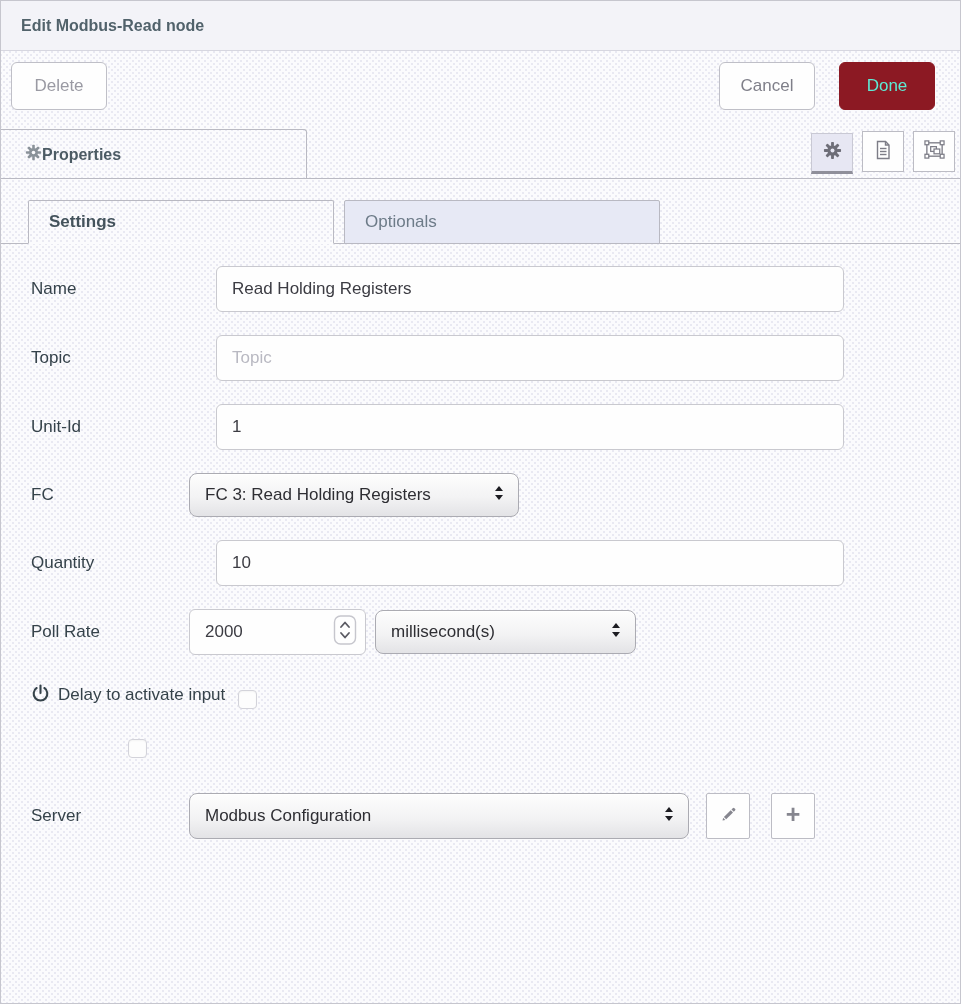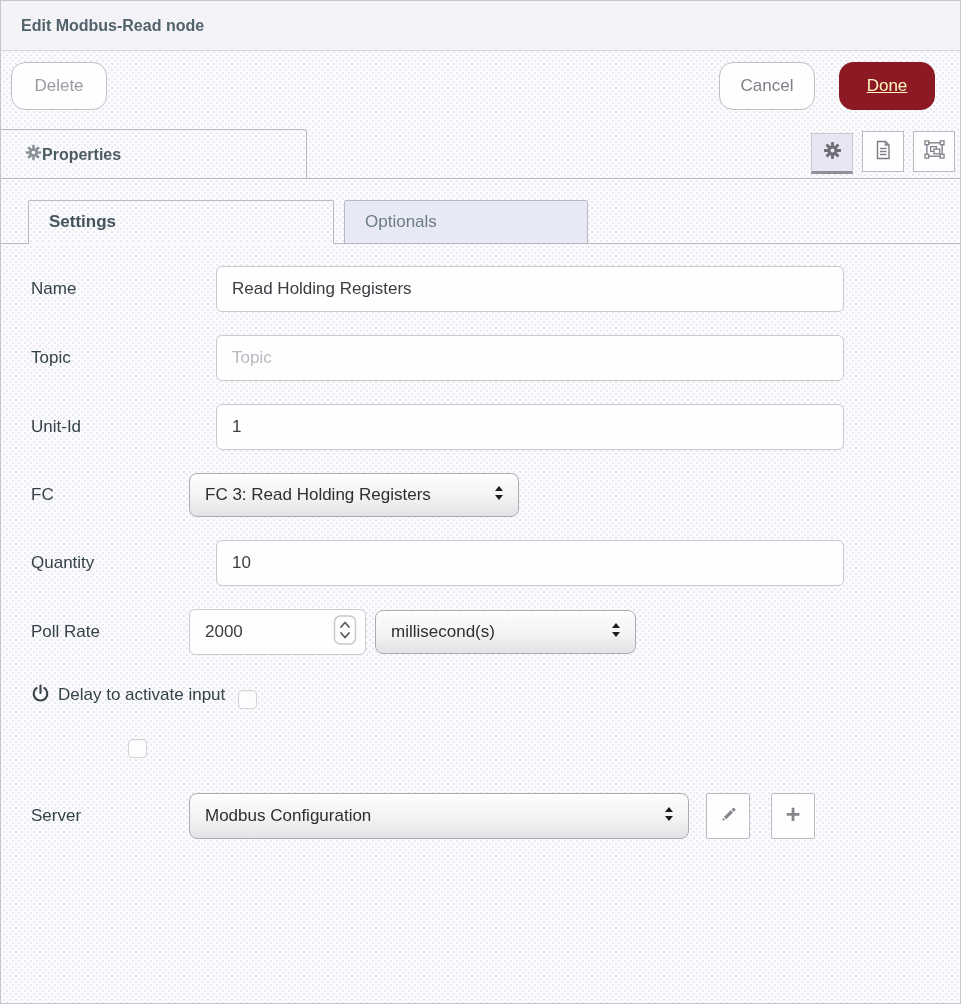--- a/index.html
+++ b/index.html
@@ -36,29 +36,29 @@
     height: 77px;
     display: flex; align-items: center;
     padding: 0 25px 8px 10px;
     gap: 24px;
   }
   .btn {
     height: 48px; min-width: 96px;
     padding: 0 20px;
     font-family: "Liberation Sans", sans-serif;
     font-size: 17px;
-    border-radius: 14px;
+    border-radius: 6px;
     cursor: pointer;
     background: #fefefe;
     border: 1px solid #bfbfc7;
     color: #8b8b95;
   }
   .btn-delete { color: #9a9aa3; }
   .btn-cancel { color: #7f7f89; }
-  .btn-done { background: #8C1923; border-color: #8C1923; color: #fef9c3; text-decoration: underline; }
+  .btn-done { background: #8C1923; border-color: #8C1923; color: #5eead4; }
   .toolbar-spacer { flex: 1; }
 
   
   .properties-row {
     position: relative;
     height: 51px;
     border-bottom: 1px solid #b9b9c2;
     display: flex; align-items: center; justify-content: flex-end;
     gap: 9px; padding-right: 5px;
   }
@@ -105,21 +105,21 @@
   }
   .form-tab.active {
     width: 306px;
     border: 1px solid #b9b9c2;
     border-bottom: 1px solid #fbfbfd;
     margin-bottom: -1px;
     font-weight: bold; color: #44535c;
     border-radius: 2px 2px 0 0;
   }
   .form-tab.inactive {
-    width: 244px;
+    width: 316px;
     margin-left: 10px;
     background: #e7e9f5;
     border: 1px solid #b9b9c2;
     color: #6d7b88;
     border-radius: 2px 2px 0 0;
   }
 
   .form-body { padding: 22px 0 0 30px; }
   .form-row { display: flex; align-items: center; margin-bottom: 23px; }
   .form-label {

